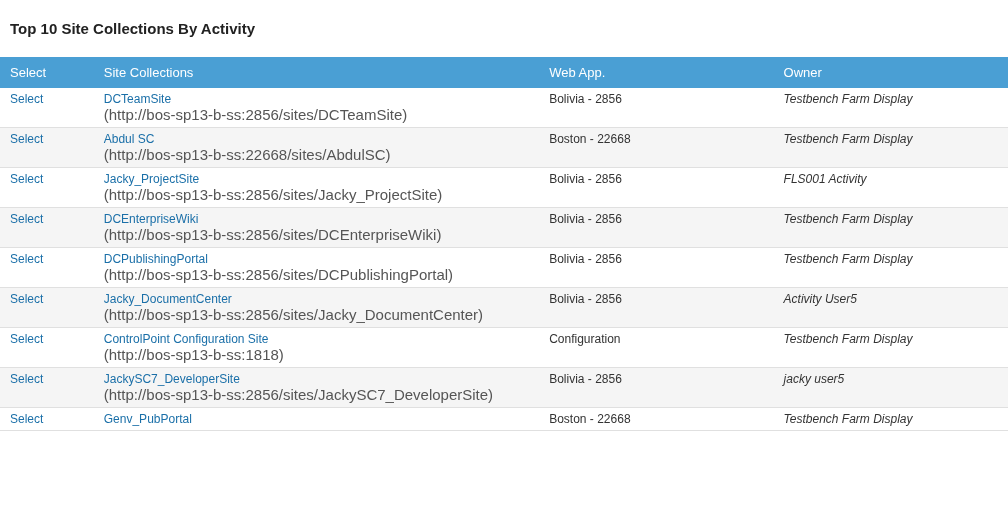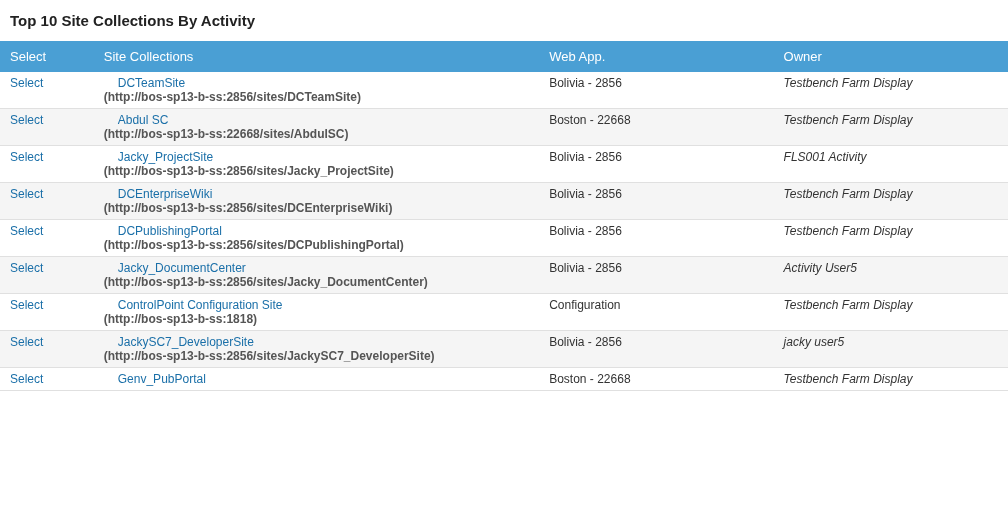--- a/index.html
+++ b/index.html
@@ -5,21 +5,21 @@
     * { margin: 0; padding: 0; box-sizing: border-box; }
     body {
       font-family: Arial, sans-serif;
       font-size: 13px;
       color: #333;
       background: #fff;
     }
     .page-title {
       font-size: 15px;
       font-weight: bold;
-      padding: 12px 10px;
+      padding: 20px 10px;
       color: #222;
     }
     table {
       width: 100%;
       border-collapse: collapse;
       padding-left: 40px;
     }
     thead tr {
       background-color: #4a9fd4;
       color: #fff;
@@ -52,26 +52,24 @@
       color: #1a6fa8;
       text-decoration: none;
       font-size: 12px;
     }
     .site-name {
       font-size: 12px;
     }
     .site-name a {
       color: #1a6fa8;
       text-decoration: none;
-      margin-left: 14px;
     }
     .site-url {
-      font-size: 12px;
+      font-size: 15px;
       color: #555;
-      font-weight: bold;
     }
     .site-url a {
       color: #555;
       text-decoration: none;
     }
     td.info-cell {
       width: 380px;
     }
     td.webapp-cell {
       width: 200px;

